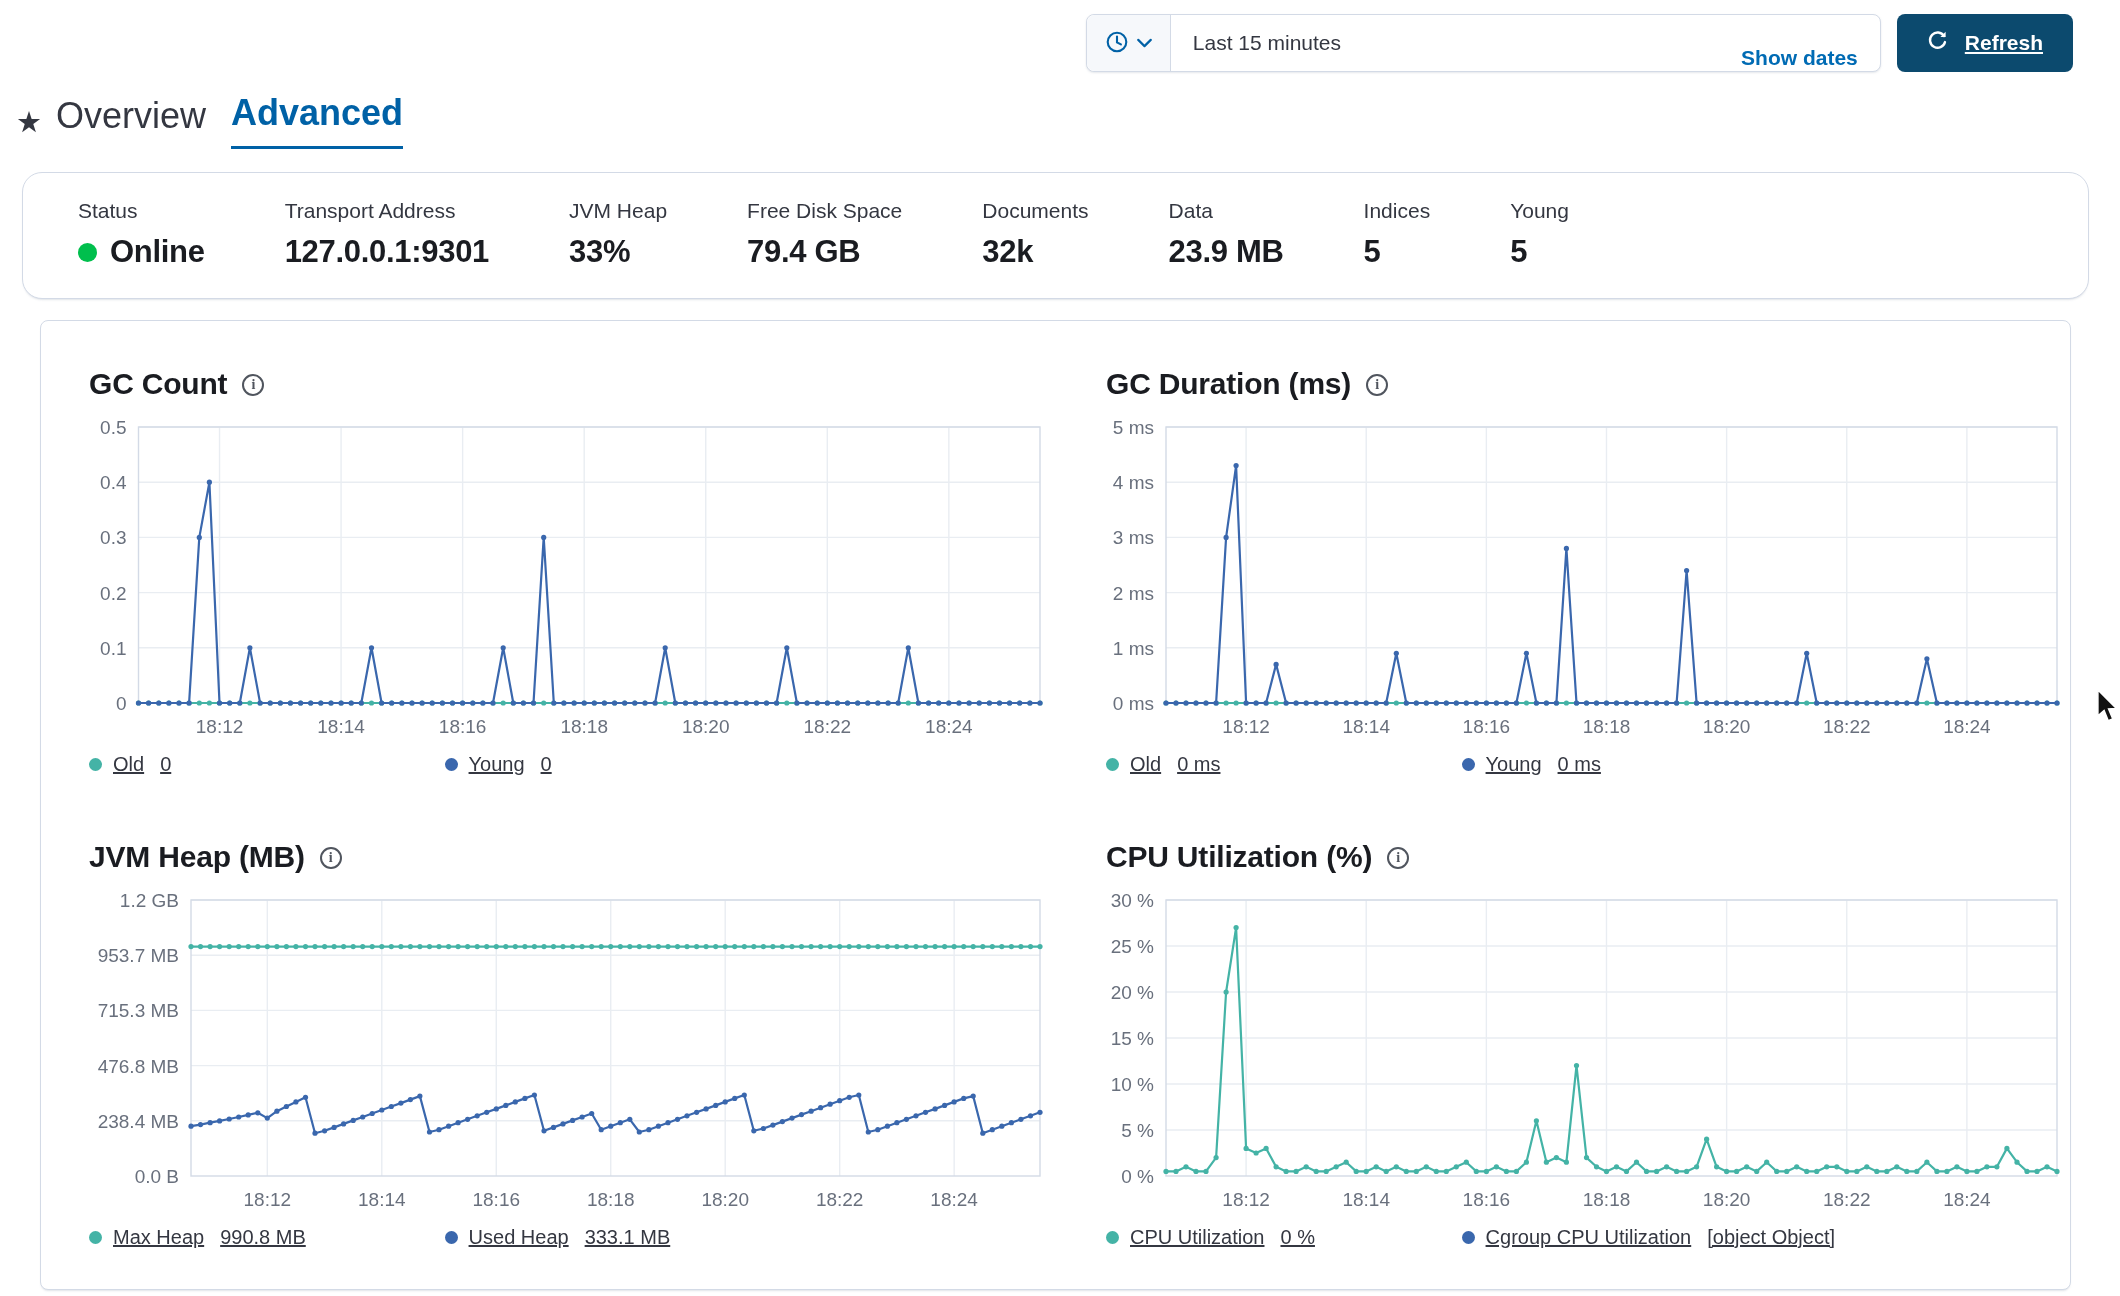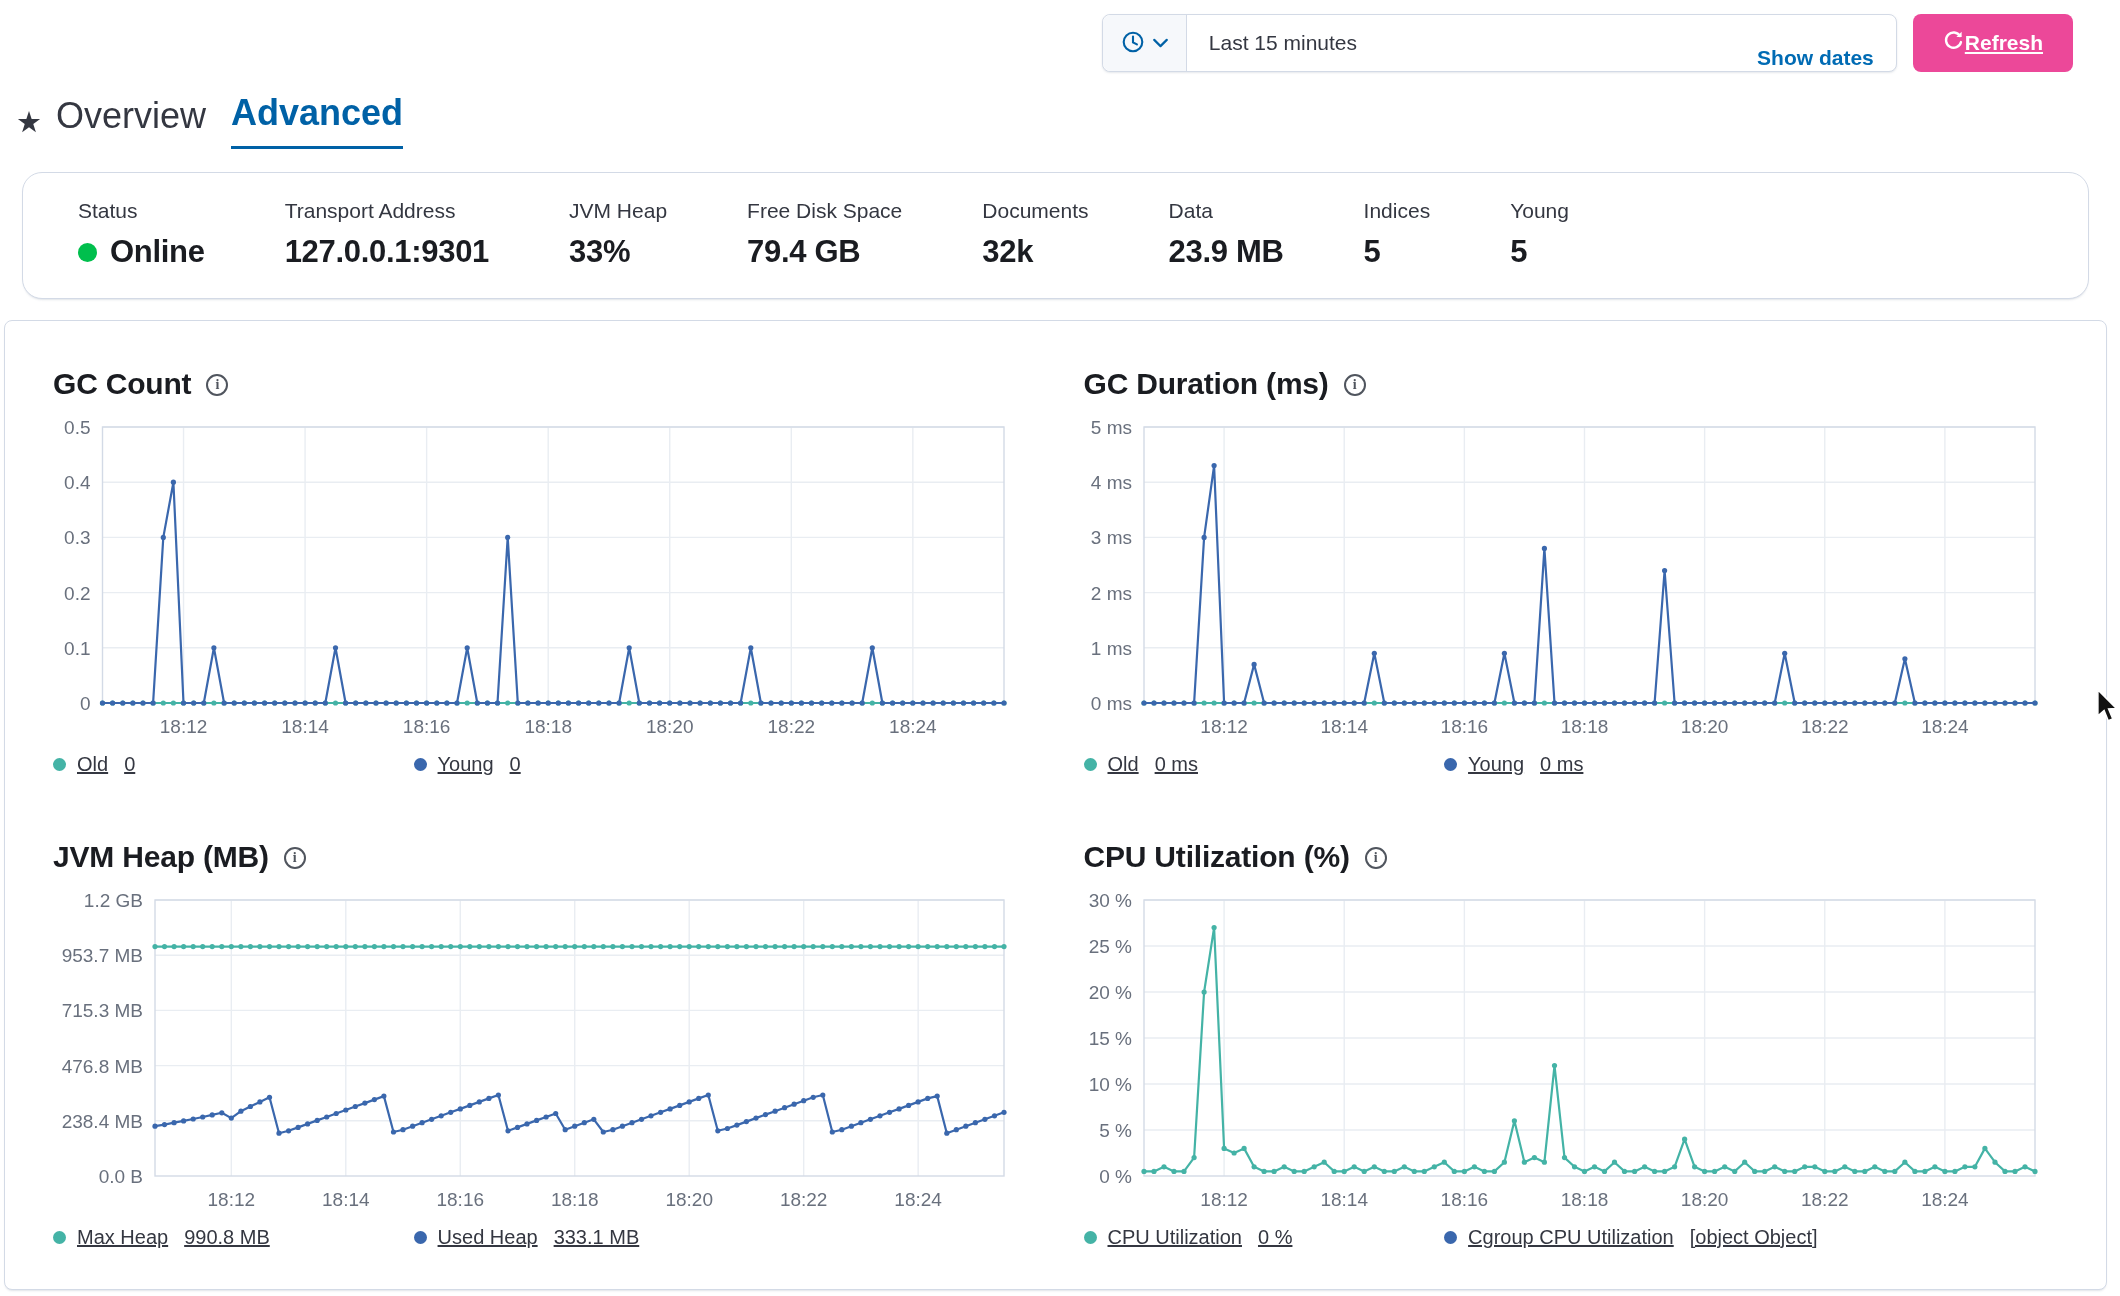--- a/index.html
+++ b/index.html
@@ -19,22 +19,22 @@
     box-shadow:0 1px 2px rgba(152,162,179,0.25);
   }
   .tp-quick {
     display:flex; align-items:center; justify-content:center; gap:8px;
     width:84px; height:100%; background:#f6f8fb; border:none; cursor:pointer;
     border-right:1px solid #d3dae6; border-radius:8px 0 0 8px;
   }
   .tp-value { flex:1; padding-left:22px; font-size:21px; color:#343741; cursor:pointer; }
   .tp-showdates { padding-right:22px; font-size:21px; font-weight:600; color:#006BB4; cursor:pointer; text-decoration:none;margin-top:29px; }
   .refresh-btn {
-    display:flex; align-items:center; gap:1px; height:58px; padding:0 30px;
-    background:#ec4899; border:none; border-radius:8px; cursor:pointer;
+    display:flex; align-items:center; gap:17px; height:58px; padding:0 30px;
+    background:#0c4a6e; border:none; border-radius:8px; cursor:pointer;
     color:#fff; font-size:21px; font-weight:600; font-family:inherit;
   }
   .refresh-btn .lbl { text-decoration:underline; }
 
   
   .tabs-row { position:absolute; top:92px; left:16px; display:flex; align-items:flex-end; }
   .star { font-size:29px; line-height:1; color:#343741; padding-bottom:12px; cursor:pointer; }
   .tab { font-size:36px; color:#343741; padding-bottom:12px; margin-left:14px; cursor:pointer; }
   .tab.active { color:#0061a6; font-weight:600; border-bottom:3px solid #0061a6; margin-left:25px; }
 
@@ -44,21 +44,21 @@
     border:1px solid #d3dae6; border-radius:20px; background:#fff;
     box-shadow:0 2px 2px -1px rgba(152,162,179,0.3);
     display:flex; gap:80px; align-items:flex-start;
   }
   .sum-label { font-size:21px; color:#343741; margin-bottom:11px; white-space:nowrap; }
   .sum-value { font-size:31px; font-weight:600; color:#1a1c21; display:flex; align-items:center; gap:13px; white-space:nowrap; letter-spacing:-0.3px; }
   .status-dot { width:19px; height:19px; border-radius:50%; background:#00BF4D; display:inline-block; }
 
   
   .main-panel {
-    margin:21px 4px 0; padding:46px 48px 40px;
+    margin:21px 40px 0; padding:46px 48px 40px;
     border:1px solid #d3dae6; border-radius:8px; background:#fff;
     box-shadow:0 2px 2px -1px rgba(152,162,179,0.3);
   }
   .charts-grid { display:grid; grid-template-columns:1fr 1fr; column-gap:56px; row-gap:64px; }
   .chart-title-row { display:flex; align-items:center; gap:15px; margin-bottom:16px; }
   .chart-title { font-size:30px; font-weight:600; margin:0; letter-spacing:-0.2px; color:#1a1c21; }
   .info-icon {
     width:22px; height:22px; border:2px solid #50555e; border-radius:50%;
     display:inline-flex; align-items:center; justify-content:center;
     font-family:"Liberation Serif",serif; font-size:14px; font-weight:700; color:#50555e;

